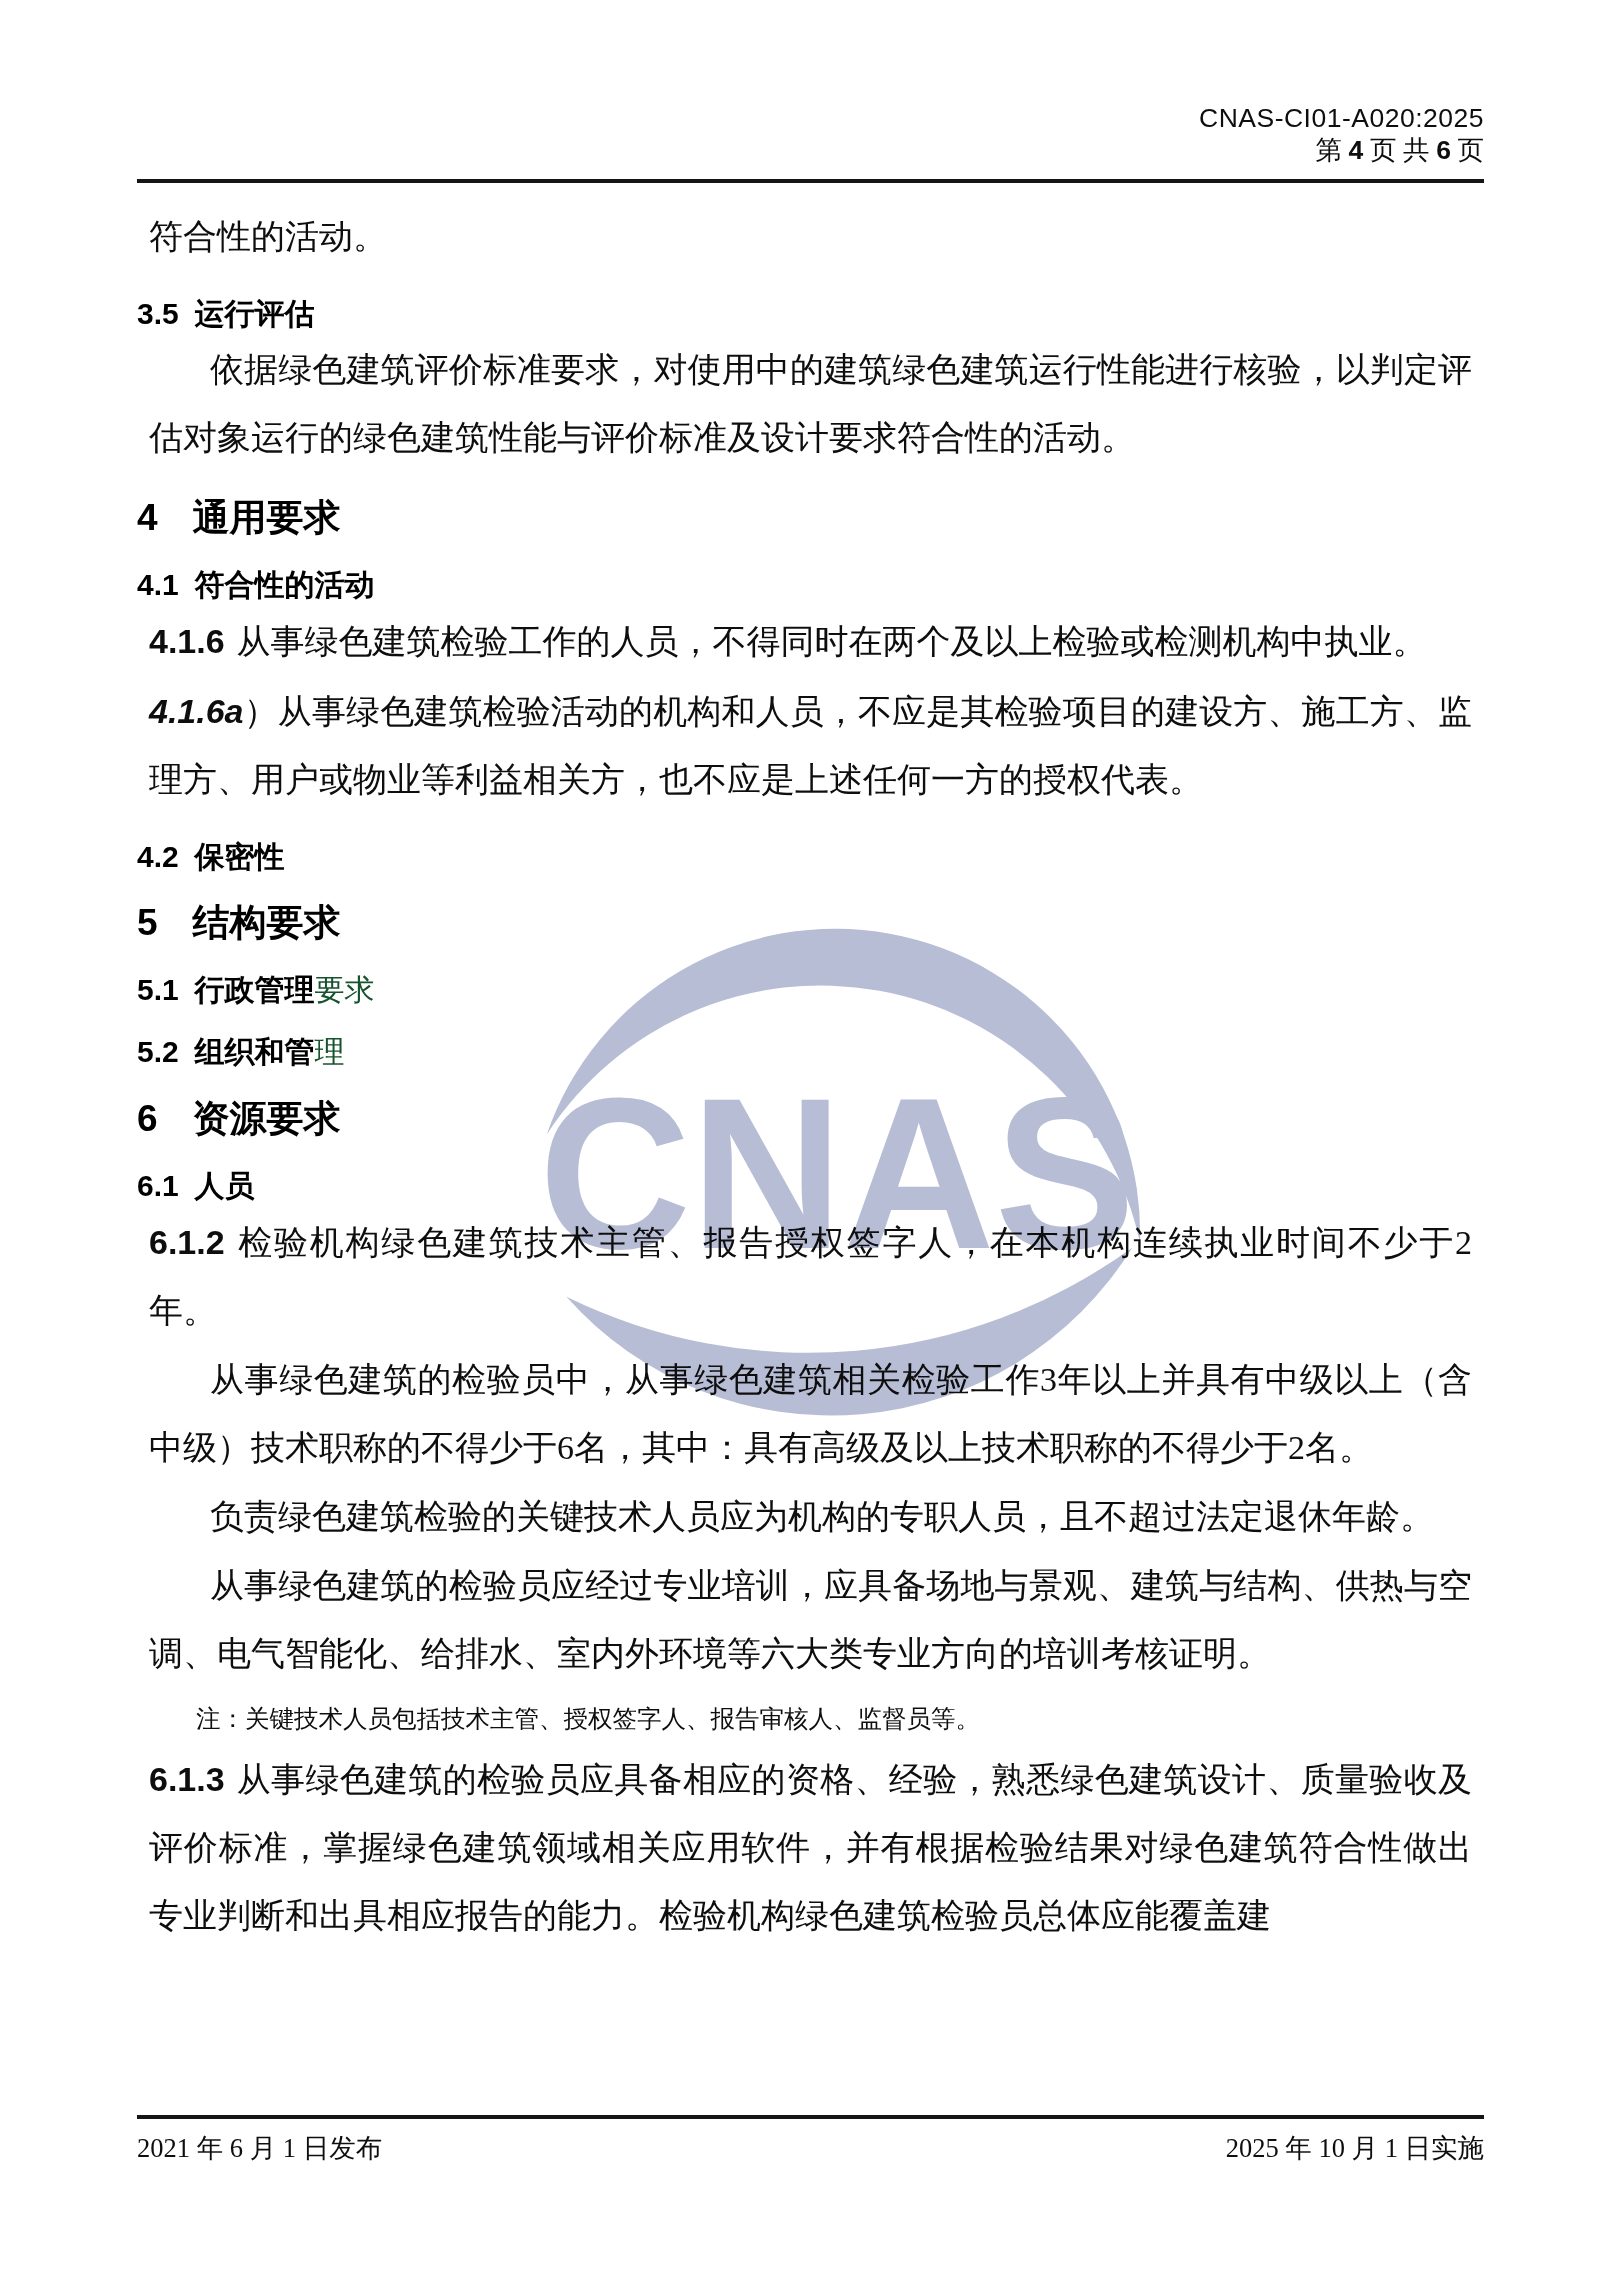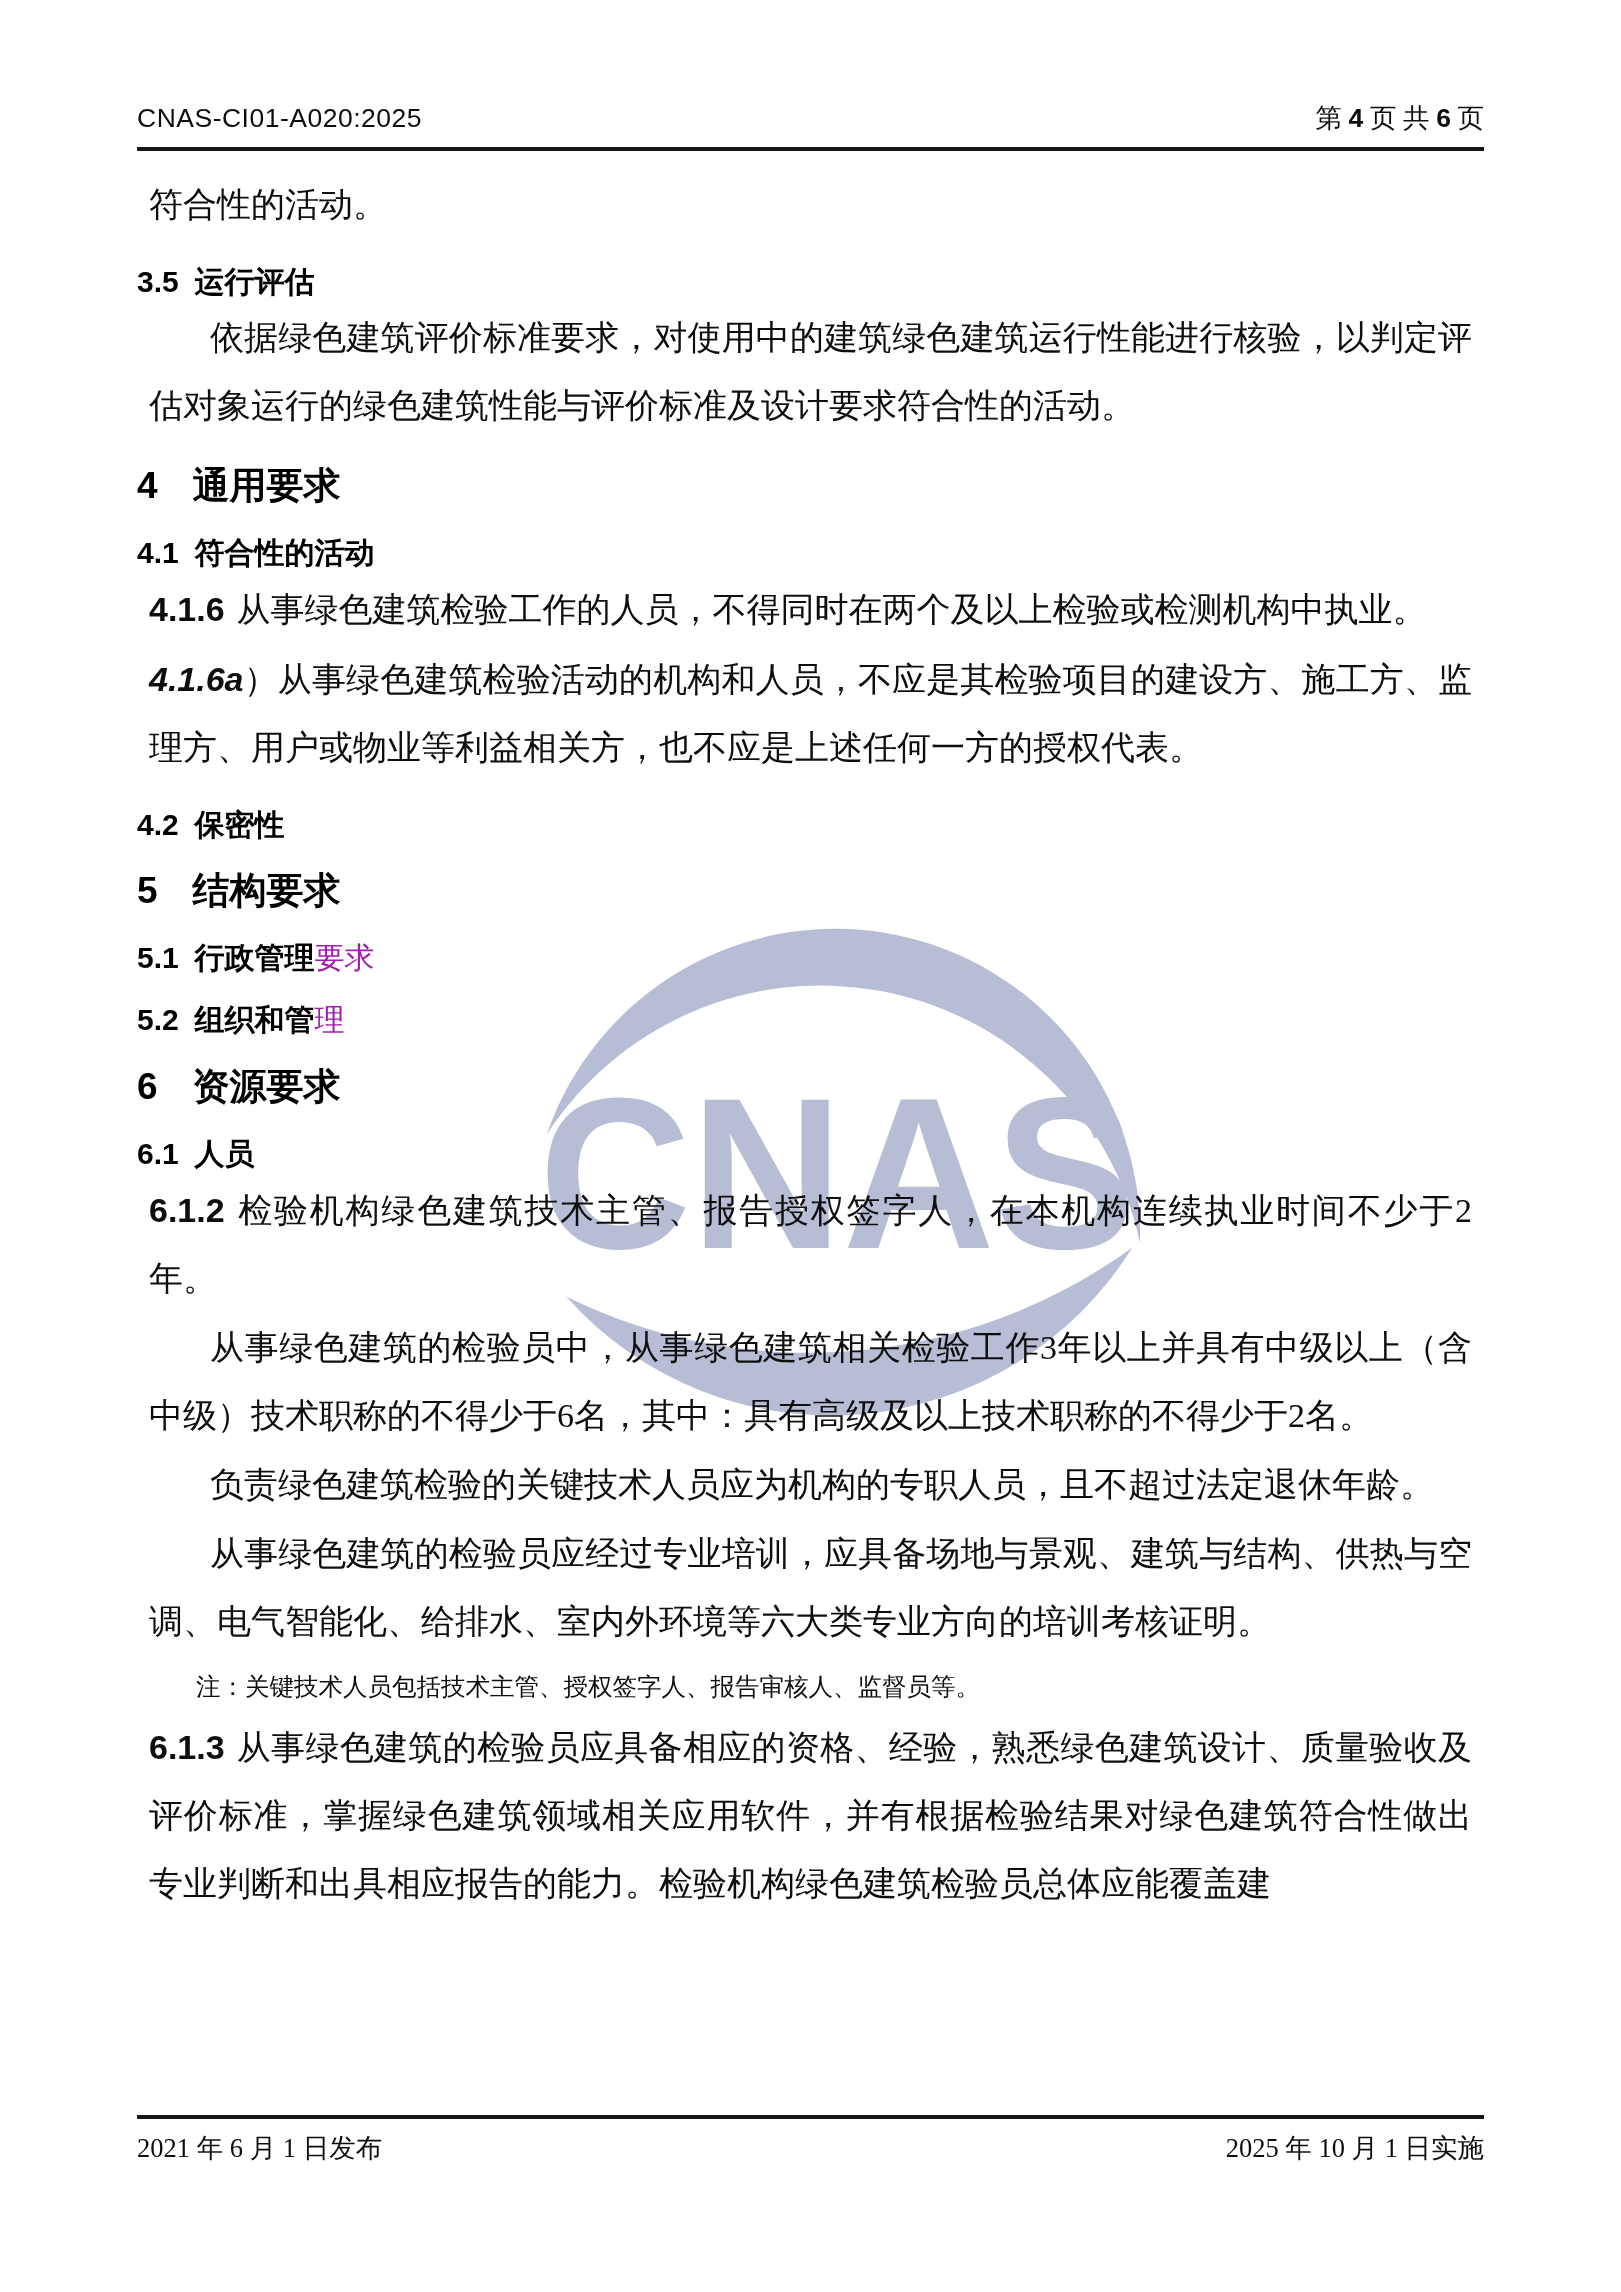--- a/index.html
+++ b/index.html
@@ -30,20 +30,21 @@
     position: relative;
     z-index: 1;
     margin: 102px 137px 0 137px;
     display: flex;
     justify-content: space-between;
     align-items: flex-end;
     padding-bottom: 12.7px;
     border-bottom: 4.9px solid #151515;
     font-size: 26.5px;
     line-height: 32px;
+    flex-direction: column;
   }
   .doc-number {
     font-family: "Liberation Sans", sans-serif;
     letter-spacing: 0.5px;
   }
   .page-indicator { font-family: "Liberation Serif", serif; }
   .page-indicator .pgnum {
     font-family: "Liberation Sans", sans-serif;
     font-weight: bold;
   }
@@ -72,21 +73,21 @@
   .h1, .h2 {
     font-family: "Liberation Sans", sans-serif;
     font-weight: bold;
     color: #000;
     margin: 21.6px 0 2px 0;
   }
   .h1 { font-size: 37px; line-height: 49px; }
   .h2 { font-size: 30px; line-height: 41px; }
   .h1 .num { margin-right: 35px; }
   .h2 .num { margin-right: 15.7px; }
-  .h2 .tail, .h1 .tail { font-weight: normal; color: #a21caf; }
+  .h2 .tail, .h1 .tail { font-weight: normal; color: #14532d; }
 
   .note {
     font-size: 24.5px !important;
     line-height: 49px !important;
     text-indent: 59px;
     margin: 5.9px 0 2px 0 !important;
   }
 
   
   .doc-footer {

